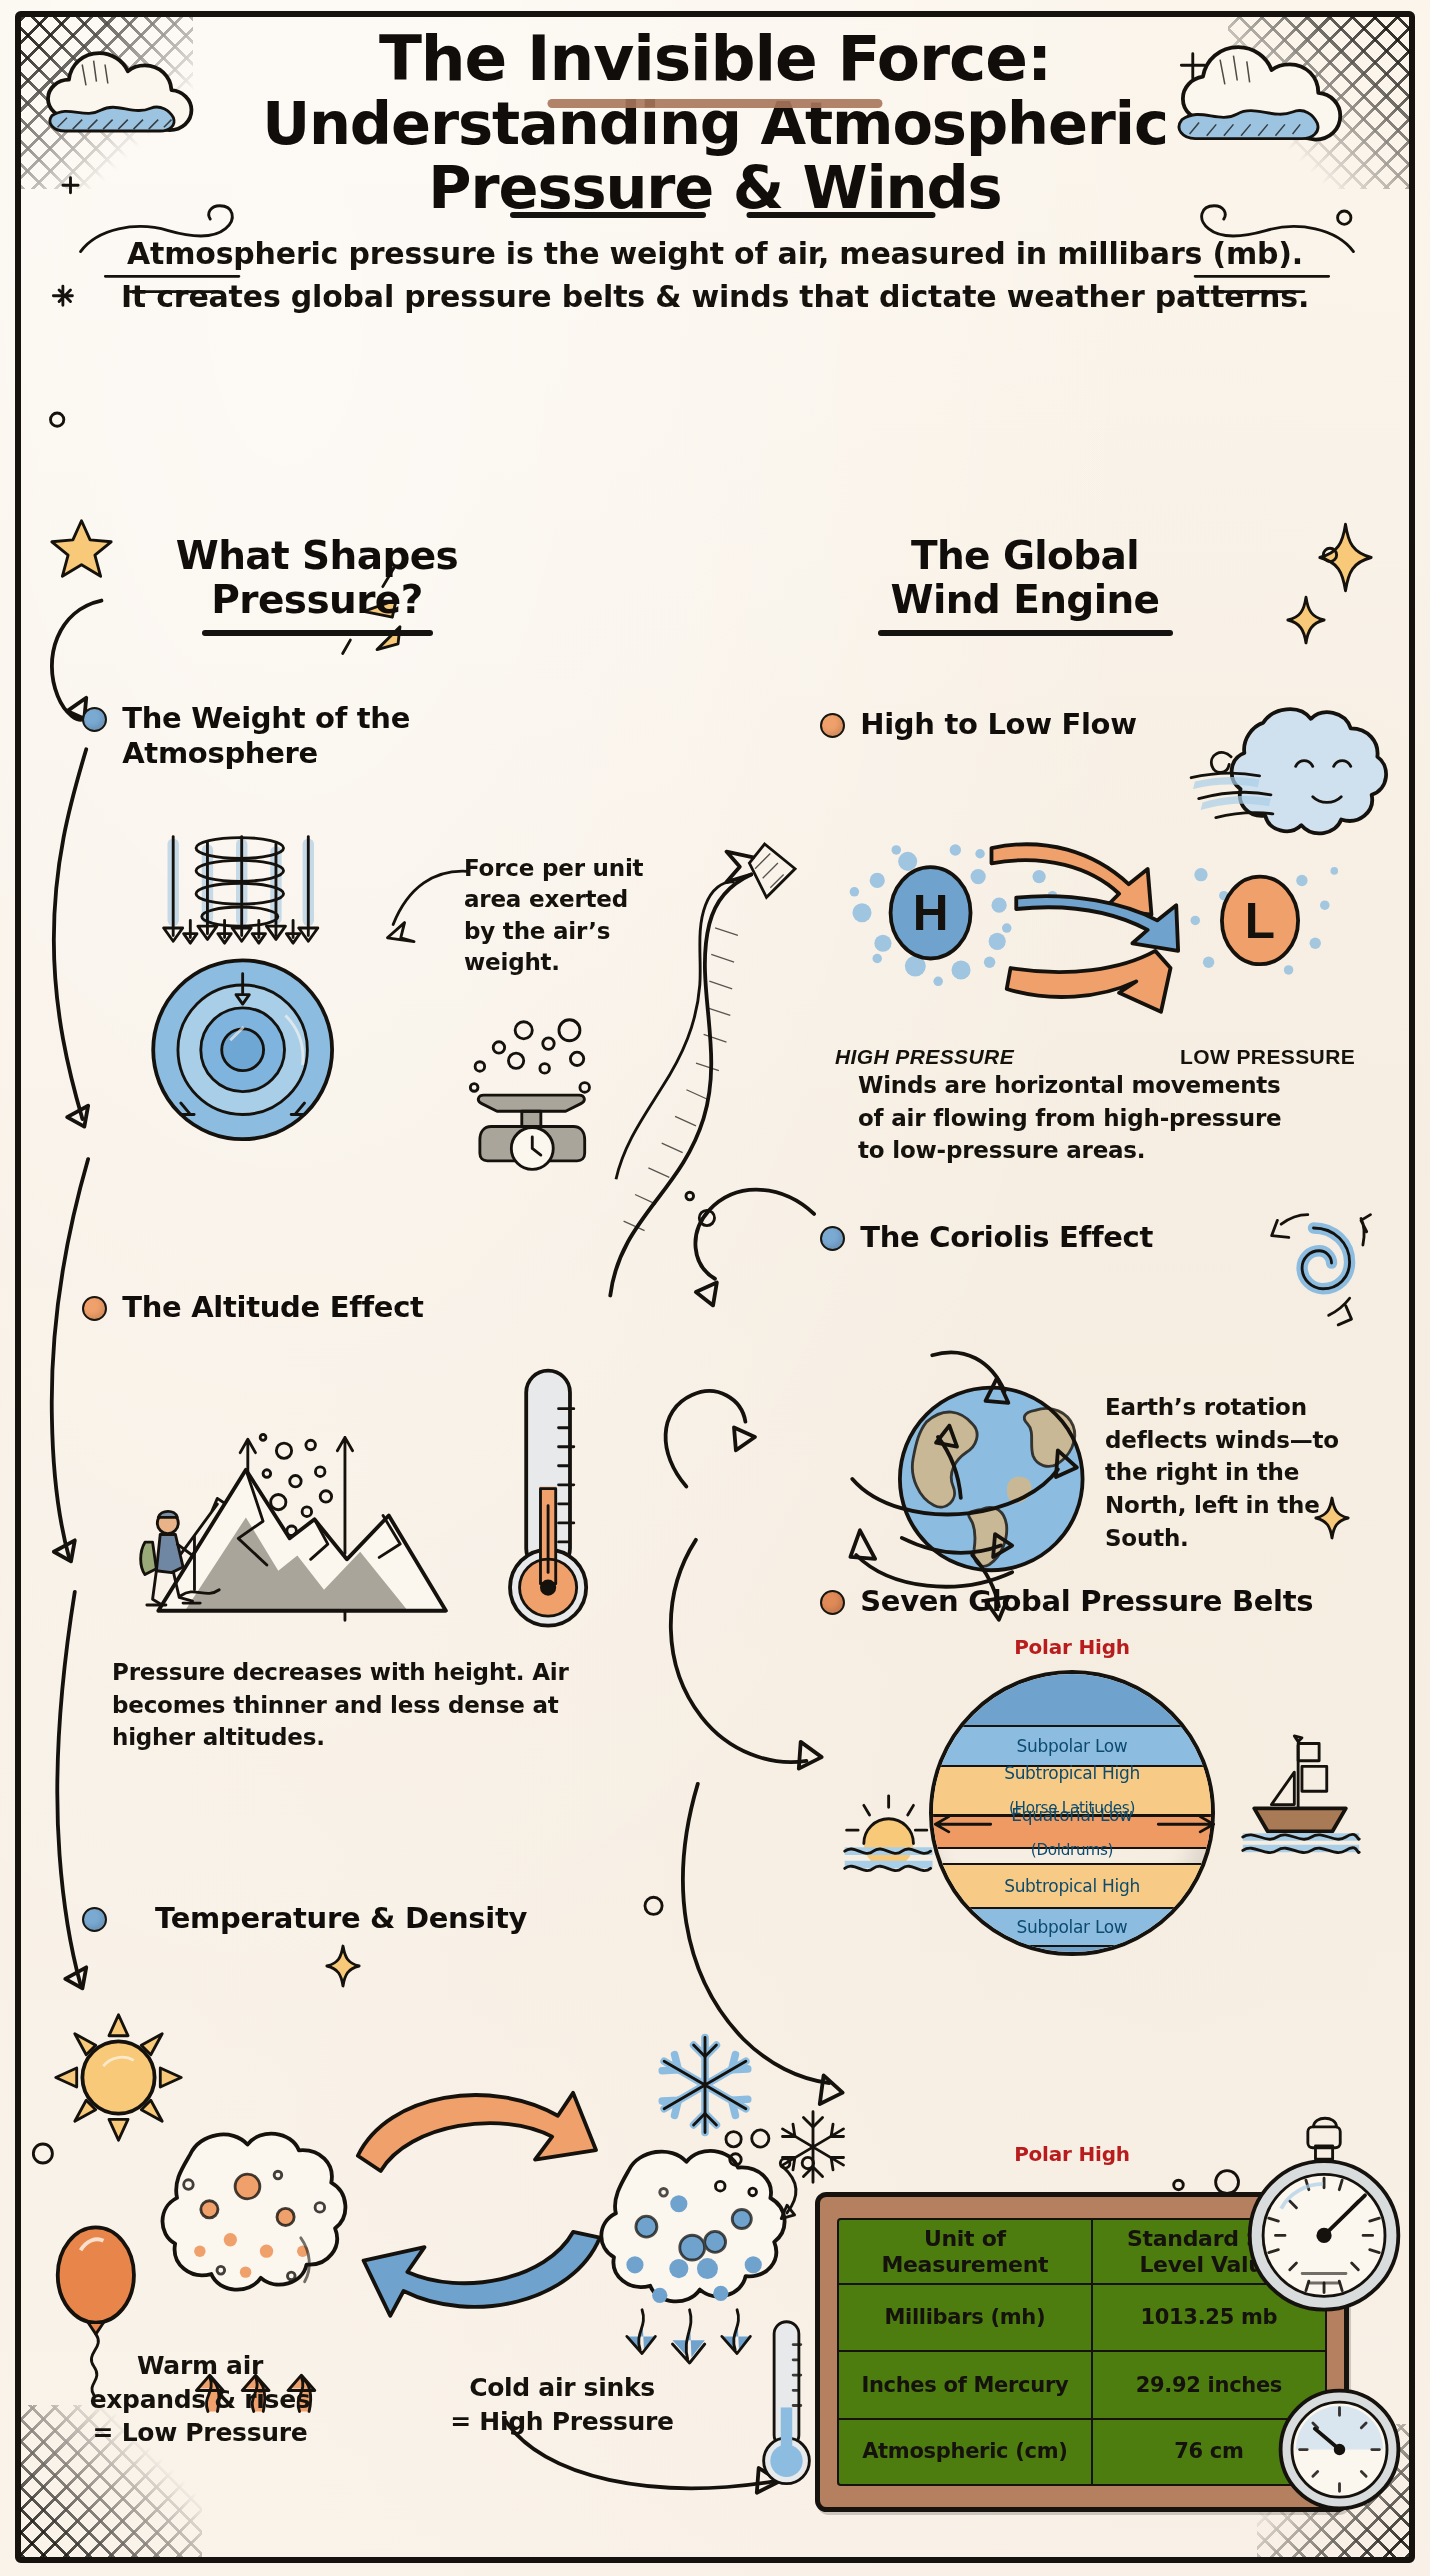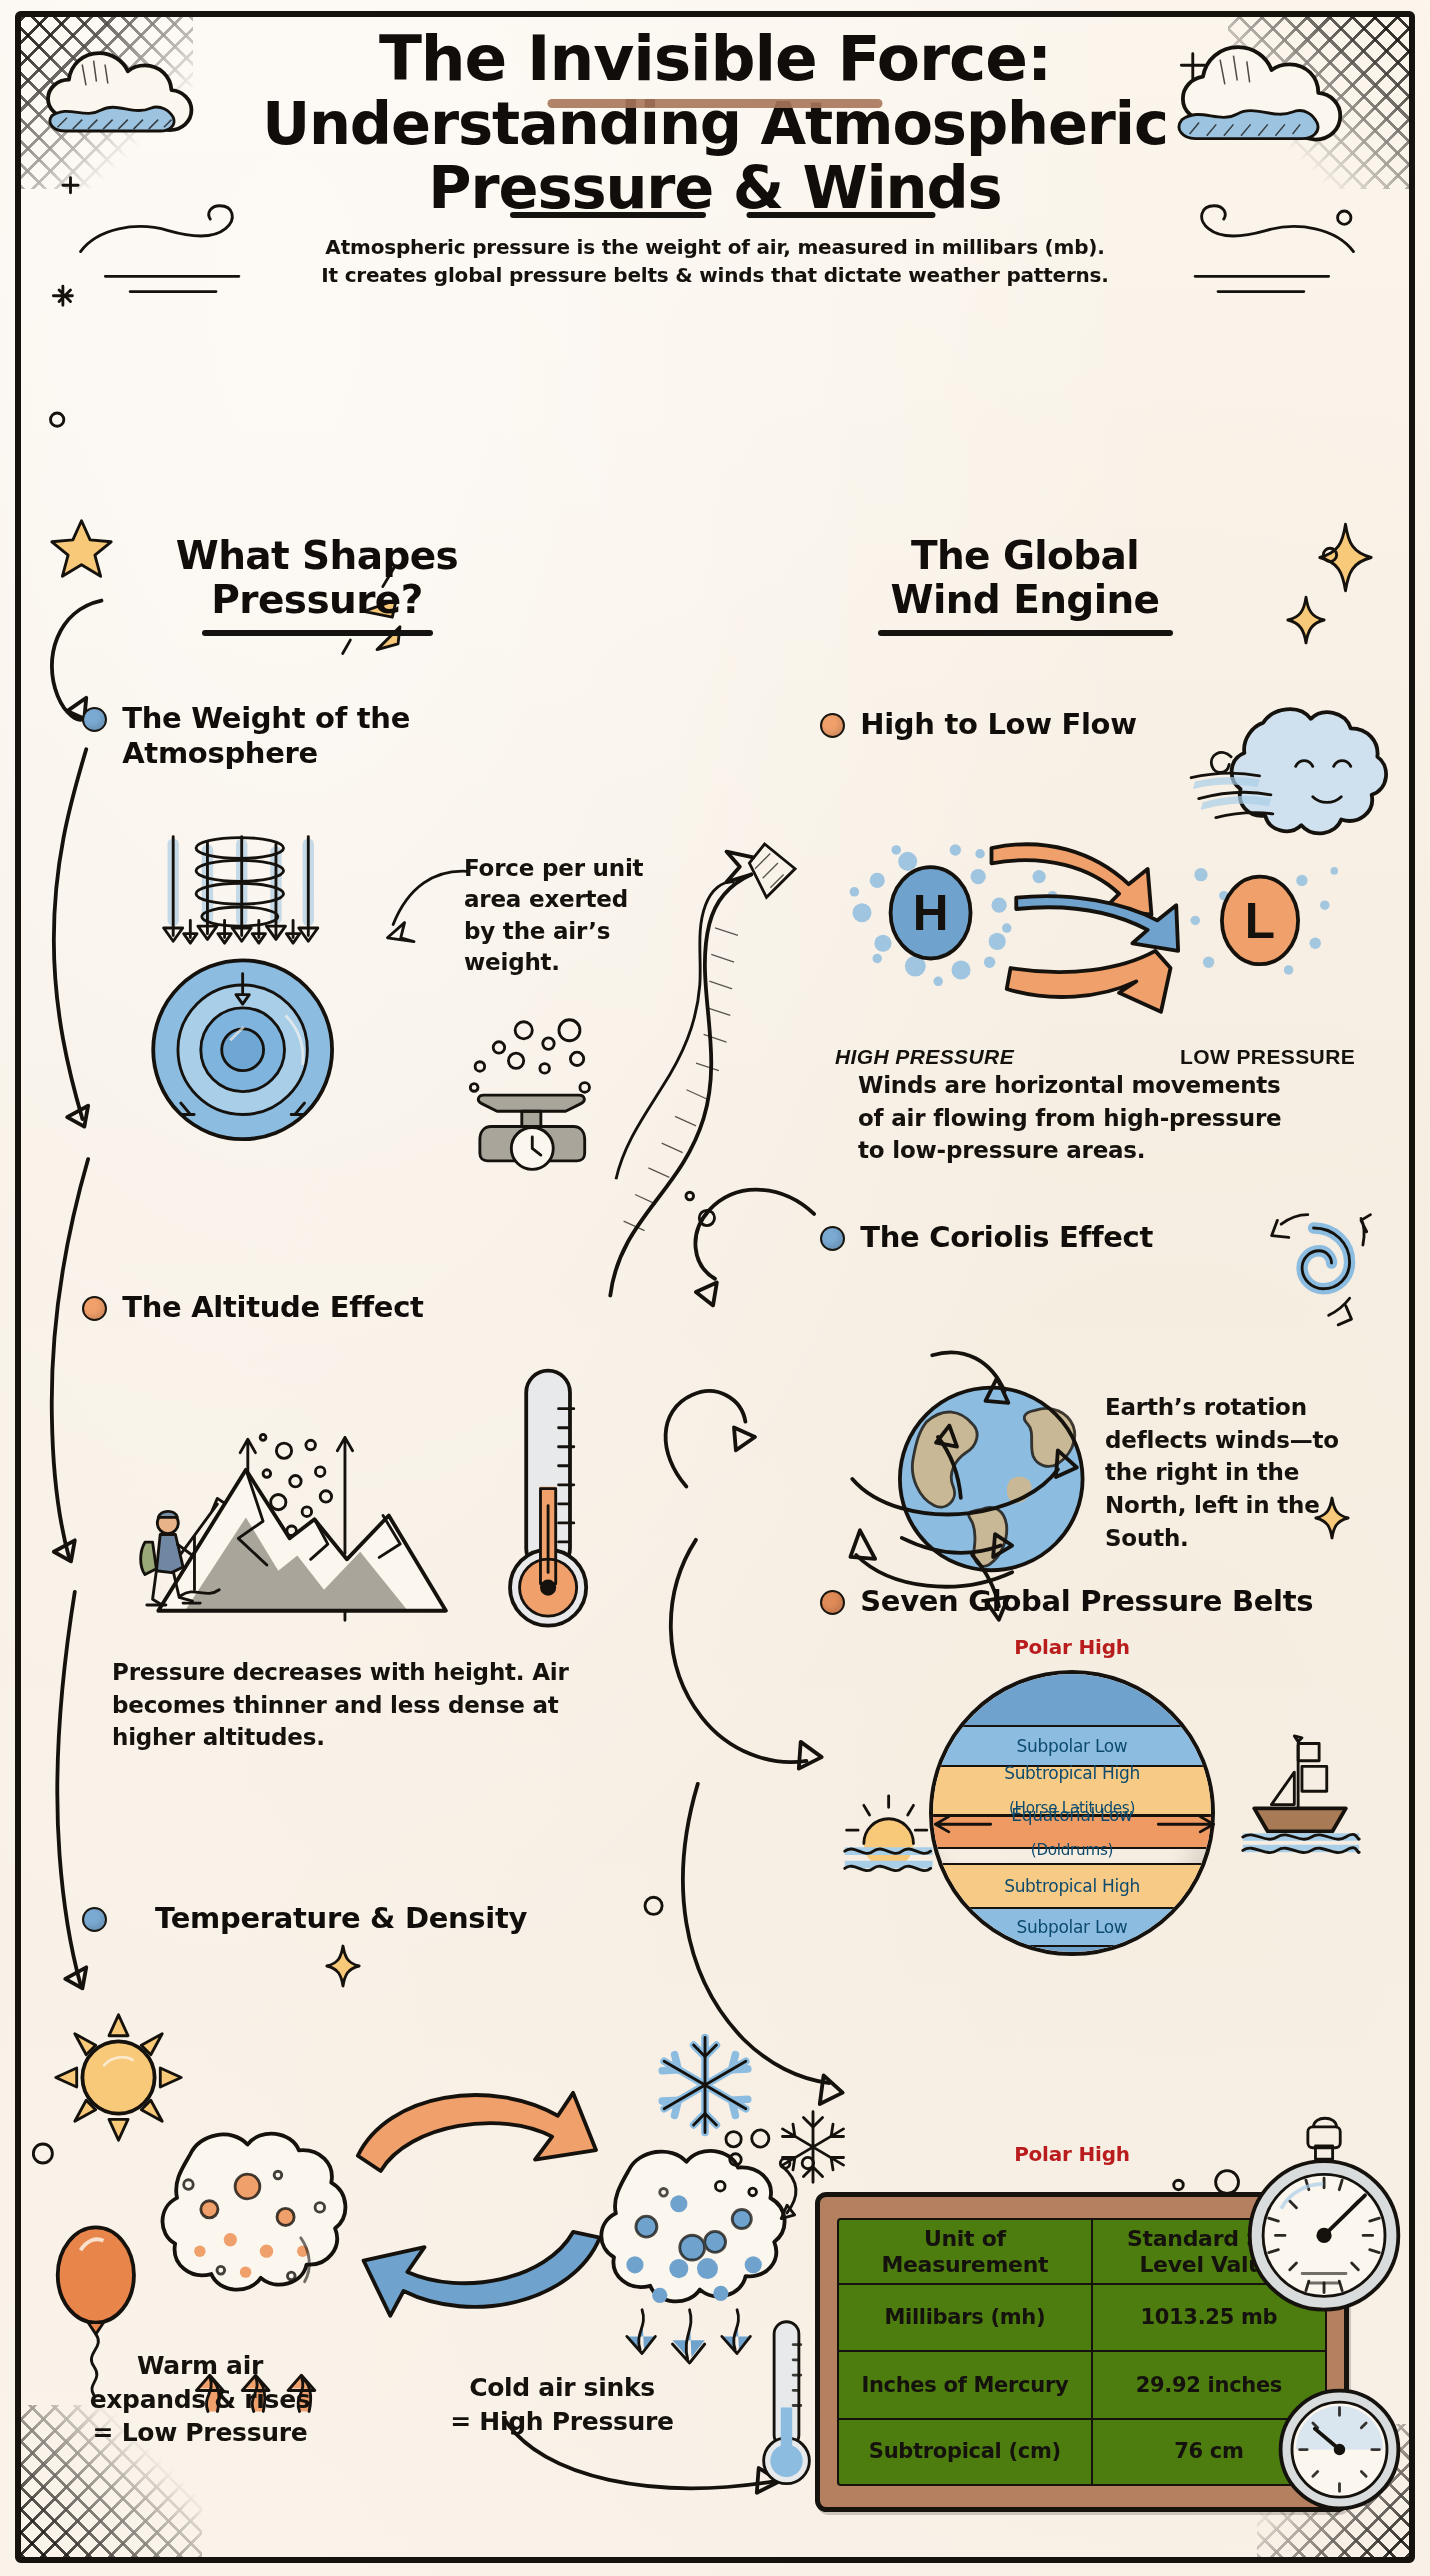--- a/index.html
+++ b/index.html
@@ -71,21 +71,21 @@
   .black-ul {
     position:absolute; left:50%; transform:translateX(-50%);
     height: 5.7px; border-radius:4.8px; background:#141310;
   }
   .ul-b { top: 212px; width: 196px; margin-left:-107px; }
   .ul-c { top: 212px; width: 189px; margin-left: 126px; }
 
   .subtitle {
     position:absolute; left:0; right:0; top:233px;
     text-align:center; color:#15120e;
-    font-size: 20px; font-weight:700; line-height:1.42;
+    font-size: 30px; font-weight:700; line-height:1.42;
     letter-spacing:-0.2px;
   }
 
   
   .colhead {
     position:absolute; text-align:center;
     font-weight:700; color:#100d0a; font-size:39px; line-height:1.12;
     letter-spacing:-0.6px;
   }
   .colhead .u {
@@ -847,21 +847,21 @@
         <tbody>
           <tr>
             <td>Millibars (mh)</td>
             <td>1013.25 mb</td>
           </tr>
           <tr>
             <td>Inches of Mercury</td>
             <td>29.92 inches</td>
           </tr>
           <tr>
-            <td>Subtropical (cm)</td>
+            <td>Atmospheric (cm)</td>
             <td>76 cm</td>
           </tr>
         </tbody>
       </table>
     </div>
   </div>
 
   <svg class="ink" style="left:1239px;top:2123px;" width="172" height="200" viewBox="0 0 180 210">
     <g class="st2" fill="#cfd4d6">
       <rect x="72" y="4" width="34" height="22" rx="5"></rect>

